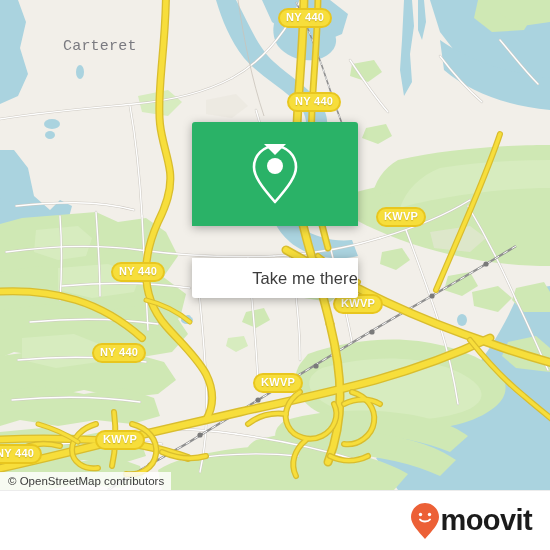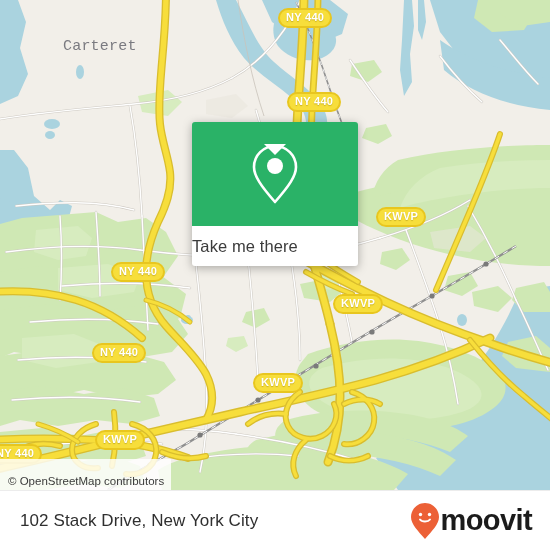--- a/index.html
+++ b/index.html
@@ -42,42 +42,42 @@
     white-space:nowrap;
     text-shadow:0 1px 1px rgba(120,100,0,.35);
   }
 
   
   #attribution {
     position:absolute; left:0; bottom:0;
     background:rgba(255,255,255,.82);
     color:#3b3b3b;
     font-size:11.5px;
-    padding:16px 7px 3px 8px;
+    padding:3px 7px 3px 8px;
     white-space:nowrap;
   }
 
   
   #callout {
     position:absolute;
     left:192px; top:122px;
     width:166px;
     filter:drop-shadow(0 2px 5px rgba(0,0,0,.30));
   }
   #callout-top {
     background:#2ab267;
     height:104px;
     border-radius:3px 3px 0 0;
     display:flex; align-items:center; justify-content:center;
   }
   #callout-bottom {
     background:#ffffff;
     height:40px;
     border-radius:0 0 3px 3px;
-    display:flex; align-items:center; justify-content:flex-start;
+    display:flex; align-items:center; justify-content:flex-end;margin-top:32px;
   }
   #callout-label {
     color:#3c3c3c;
     font-size:16.5px;
     letter-spacing:.1px;
   }
   #callout-tail {
     position:absolute;
     left:50%; margin-left:-11px; top:144px;
     width:0; height:0;
@@ -483,21 +483,20 @@
         <circle cx="24" cy="23" r="8" fill="#ffffff"></circle>
       </svg>
     </div>
     <div id="callout-bottom">
       <span id="callout-label">Take me there</span>
     </div>
   </div>
   <div id="callout-tail"></div>
 
   <div id="footer">
-    <span id="address">102 Stack Drive, New York City</span>
     <div id="brand">
       <svg width="30" height="38" viewBox="0 0 30 38">
         <path d="M15,1 C22.7,1 29,7.3 29,15 C29,22 22,29 15,37 C8,29 1,22 1,15 C1,7.3 7.3,1 15,1 Z" fill="#ec6036"></path>
         <circle cx="10.5" cy="12.5" r="1.7" fill="#ffffff"></circle>
         <circle cx="19.5" cy="12.5" r="1.7" fill="#ffffff"></circle>
         <path d="M10,17.5 C11.8,20.2 18.2,20.2 20,17.5" fill="none" stroke="#ffffff" stroke-width="1.9" stroke-linecap="round"></path>
       </svg>
       <span id="brand-word">moovit</span>
     </div>
   </div>

